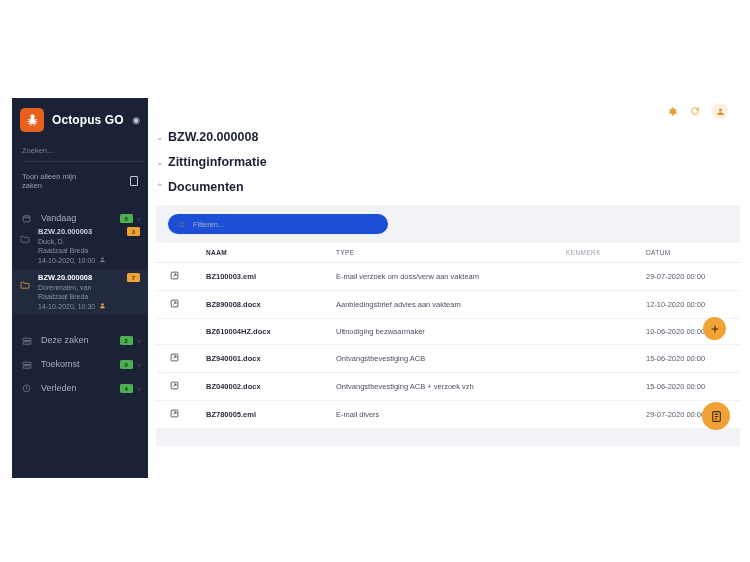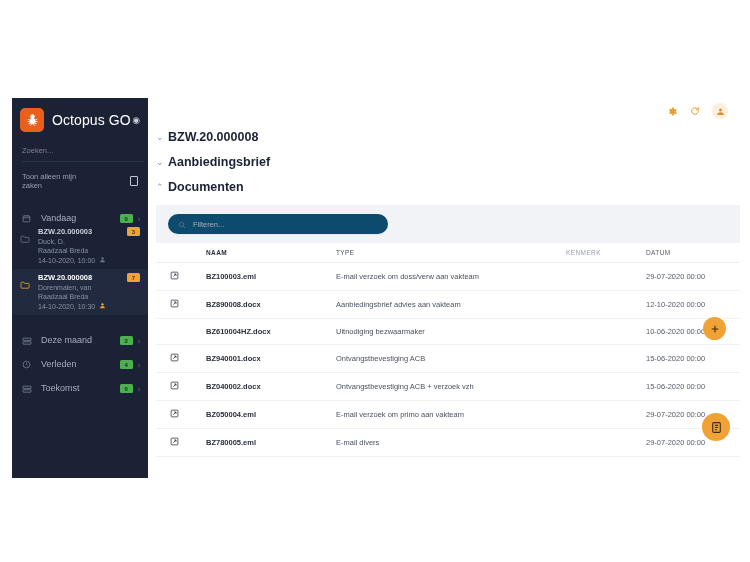--- a/index.html
+++ b/index.html
@@ -8,21 +8,21 @@
     font-family:"Liberation Sans",sans-serif;
     overflow:hidden;position:relative;
   }
   #app{position:absolute;left:12px;top:98px;width:728px;height:380px;display:flex;}
 
   
   .sidebar{width:136px;background:#1b2236;flex:0 0 136px;position:relative;}
   .brand{display:flex;align-items:center;height:32px;padding:6px 8px 0 8px;}
   .logo{width:24px;height:24px;border-radius:5px;background:#e8601c;
         display:flex;align-items:center;justify-content:center;flex:0 0 24px;}
-  .brand-name{color:#ffffff;font-size:14px;font-weight:normal;margin-left:8px;letter-spacing:.1px;}
+  .brand-name{color:#ffffff;font-size:12px;font-weight:bold;margin-left:8px;letter-spacing:.1px;}
   .brand-dot{margin-left:auto;color:#c9cedb;font-size:9px;line-height:1;}
   .search-wrap{padding:10px 4px 0 10px;}
   .search-in{font-size:7.5px;color:#7b8296;border-bottom:1px solid #2b3347;padding-bottom:6px;}
   .mine{display:flex;align-items:center;padding:10px 10px 9px 10px;color:#99a0b2;font-size:7.5px;gap:46px;}
   .cbx{width:8px;height:8px;border:1.2px solid #c3c8d4;margin-left:5px;border-radius:1px;}
 
   .navrow{display:flex;align-items:flex-end;height:24px;padding:0 8px;color:#a7adbd;font-size:9px;cursor:default;}
   .navrow .ic{width:13px;flex:0 0 13px;display:flex;align-items:center;justify-content:center;}
   .navrow .lab{margin-left:8px;}
   .navrow.active{background:#222a40;color:#ffffff;font-weight:bold;}
@@ -51,21 +51,21 @@
   .topbar{height:26px;display:flex;align-items:center;justify-content:flex-end;padding-right:12px;gap:12px;}
   .tb-ic{color:#e8951f;display:flex;align-items:center;justify-content:center;cursor:pointer;}
   .avatar{width:16px;height:16px;border-radius:50%;background:#fbf0de;display:flex;
           align-items:center;justify-content:center;}
 
   .acc{display:flex;align-items:center;padding:0 0 0 8px;height:25px;}
   .acc .caret{color:#8d93a3;font-size:9px;width:12px;}
   .acc .t{font-size:12.5px;font-weight:bold;color:#1b2236;}
 
   .panel{margin:6px 0 0 8px;background:#f2f3f7;padding:9px 0 0 0;min-height:232px;position:relative;}
-  .filter{margin:0 0 4px 12px;width:200px;height:20px;background:#0c4a6e;border-radius:10px;
+  .filter{margin:0 0 4px 12px;width:200px;height:20px;background:#1d4ed8;border-radius:10px;
           display:flex;align-items:center;padding:0 10px;box-shadow:0 1px 2px rgba(0,0,0,.05);}
   .filter .ph{font-size:7.5px;color:#a9afbd;margin-left:7px;}
 
   .tablewrap{background:#ffffff;margin-top:9px;}
   table{width:100%;border-collapse:collapse;table-layout:fixed;}
   thead th{font-size:6.5px;color:#9aa0ad;font-weight:normal;text-align:left;
            letter-spacing:.4px;padding:6px 0 6px 0;border-bottom:1px solid #ececf0;}
   tbody td{font-size:7.5px;color:#3c4252;padding:8px 0;border-bottom:1px solid #f1f1f4;vertical-align:middle;}
   .c-ic{width:36px;padding-left:14px;}
   .c-naam{width:130px;font-weight:bold;color:#2a2f3d;margin-top:12px;}
@@ -174,46 +174,46 @@
     <div style="height:6px"></div>
 
     <div>
       <div class="navrow">
         <span class="ic">
           <svg width="10" height="8" viewBox="0 0 24 20" fill="none" stroke="#7b8296" stroke-width="2">
             <rect x="2" y="3" width="20" height="6" rx="1"></rect>
               <rect x="2" y="12" width="20" height="6" rx="1"></rect>
           </svg>
         </span>
-        <span class="lab">Deze maand</span>
+        <span class="lab">Deze zaken</span>
         <span class="badge">2</span>
+        <span class="chev">›</span>
+      </div>
+      <div class="navrow">
+        <span class="ic">
+          <svg width="10" height="8" viewBox="0 0 24 20" fill="none" stroke="#7b8296" stroke-width="2">
+            <rect x="2" y="3" width="20" height="6" rx="1"></rect>
+              <rect x="2" y="12" width="20" height="6" rx="1"></rect>
+          </svg>
+        </span>
+        <span class="lab">Toekomst</span>
+        <span class="badge">0</span>
         <span class="chev">›</span>
       </div>
       <div class="navrow">
         <span class="ic">
           <svg width="9" height="9" viewBox="0 0 24 24" fill="none" stroke="#7b8296" stroke-width="2">
             <circle cx="12" cy="12" r="9"></circle>
               <path d="M12 7v5l3 2"></path>
           </svg>
         </span>
         <span class="lab">Verleden</span>
         <span class="badge">4</span>
         <span class="chev">›</span>
       </div>
-      <div class="navrow">
-        <span class="ic">
-          <svg width="10" height="8" viewBox="0 0 24 20" fill="none" stroke="#7b8296" stroke-width="2">
-            <rect x="2" y="3" width="20" height="6" rx="1"></rect>
-              <rect x="2" y="12" width="20" height="6" rx="1"></rect>
-          </svg>
-        </span>
-        <span class="lab">Toekomst</span>
-        <span class="badge">0</span>
-        <span class="chev">›</span>
-      </div>
     </div>
   </div>
 
   <div class="main">
 
     <div class="topbar">
       <span class="tb-ic">
         <svg width="11" height="11" viewBox="0 0 24 24" fill="#e8951f">
           <path d="M12 8a4 4 0 100 8 4 4 0 000-8zm0 6a2 2 0 110-4 2 2 0 010 4z"></path>
           <path d="M19.4 13a7.8 7.8 0 000-2l2-1.6-2-3.4-2.4 1a7.6 7.6 0 00-1.7-1l-.4-2.5h-4l-.4 2.5a7.6 7.6 0 00-1.7 1l-2.4-1-2 3.4L6.6 11a7.8 7.8 0 000 2l-2 1.6 2 3.4 2.4-1c.5.4 1.1.8 1.7 1l.4 2.5h4l.4-2.5c.6-.2 1.2-.6 1.7-1l2.4 1 2-3.4z" opacity=".85"></path>
@@ -232,21 +232,21 @@
         </svg>
       </span>
     </div>
 
     <div class="acc">
       <span class="caret">⌄</span>
       <span class="t">BZW.20.000008</span>
     </div>
     <div class="acc">
       <span class="caret">⌄</span>
-      <span class="t">Aanbiedingsbrief</span>
+      <span class="t">Zittinginformatie</span>
     </div>
     <div class="acc">
       <span class="caret">⌃</span>
       <span class="t">Documenten</span>
     </div>
 
     <div class="panel">
 
       <div class="filter">
         <span>
@@ -331,32 +331,20 @@
                 <td class="c-ken"></td>
                 <td class="c-dat">15-06-2020 00:00</td>
               </tr>
               <tr>
                 <td class="c-ic"><span class="openic">
                     <svg width="9" height="9" viewBox="0 0 24 24" fill="none" stroke="#2a2f3d" stroke-width="2">
                       <rect x="3" y="3" width="18" height="18" rx="2"></rect>
                       <path d="M9 15L16 8M11 8h5v5"></path>
                     </svg>
                   </span></td>
-                <td class="c-naam">BZ050004.eml</td>
-                <td class="c-type">E-mail verzoek om primo aan vakteam</td>
-                <td class="c-ken"></td>
-                <td class="c-dat">29-07-2020 00:00</td>
-              </tr>
-              <tr>
-                <td class="c-ic"><span class="openic">
-                    <svg width="9" height="9" viewBox="0 0 24 24" fill="none" stroke="#2a2f3d" stroke-width="2">
-                      <rect x="3" y="3" width="18" height="18" rx="2"></rect>
-                      <path d="M9 15L16 8M11 8h5v5"></path>
-                    </svg>
-                  </span></td>
                 <td class="c-naam">BZ780005.eml</td>
                 <td class="c-type">E-mail divers</td>
                 <td class="c-ken"></td>
                 <td class="c-dat">29-07-2020 00:00</td>
               </tr>
             </tbody>
         </table>
       </div>
 
       <div class="fab fab-doc">

